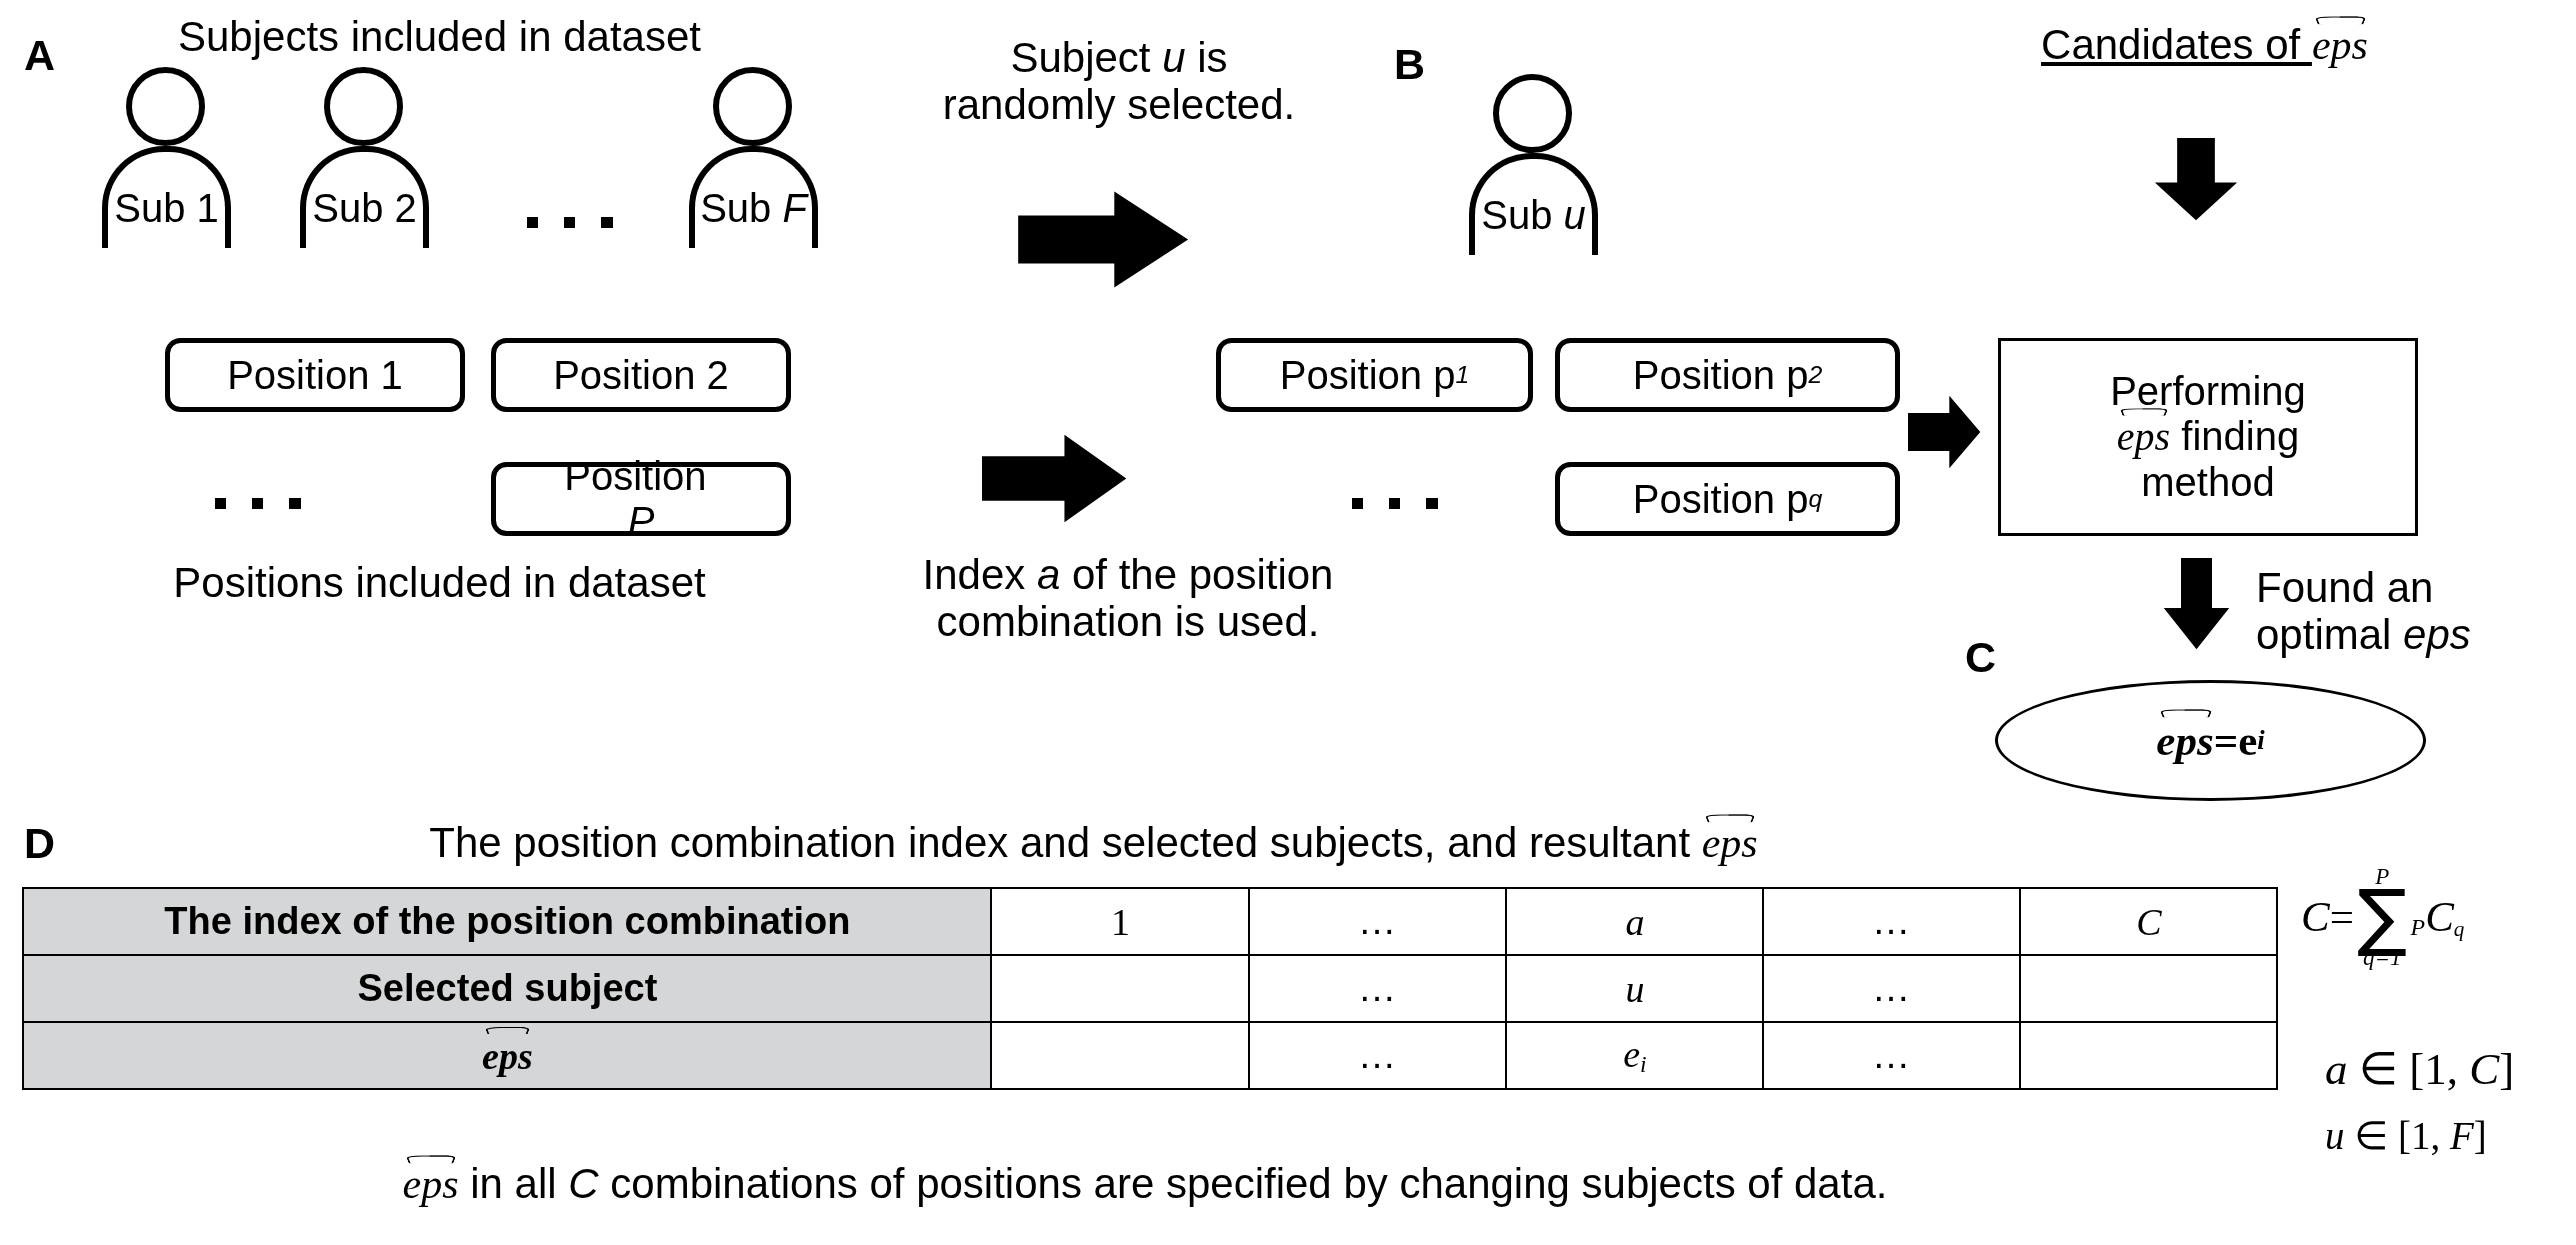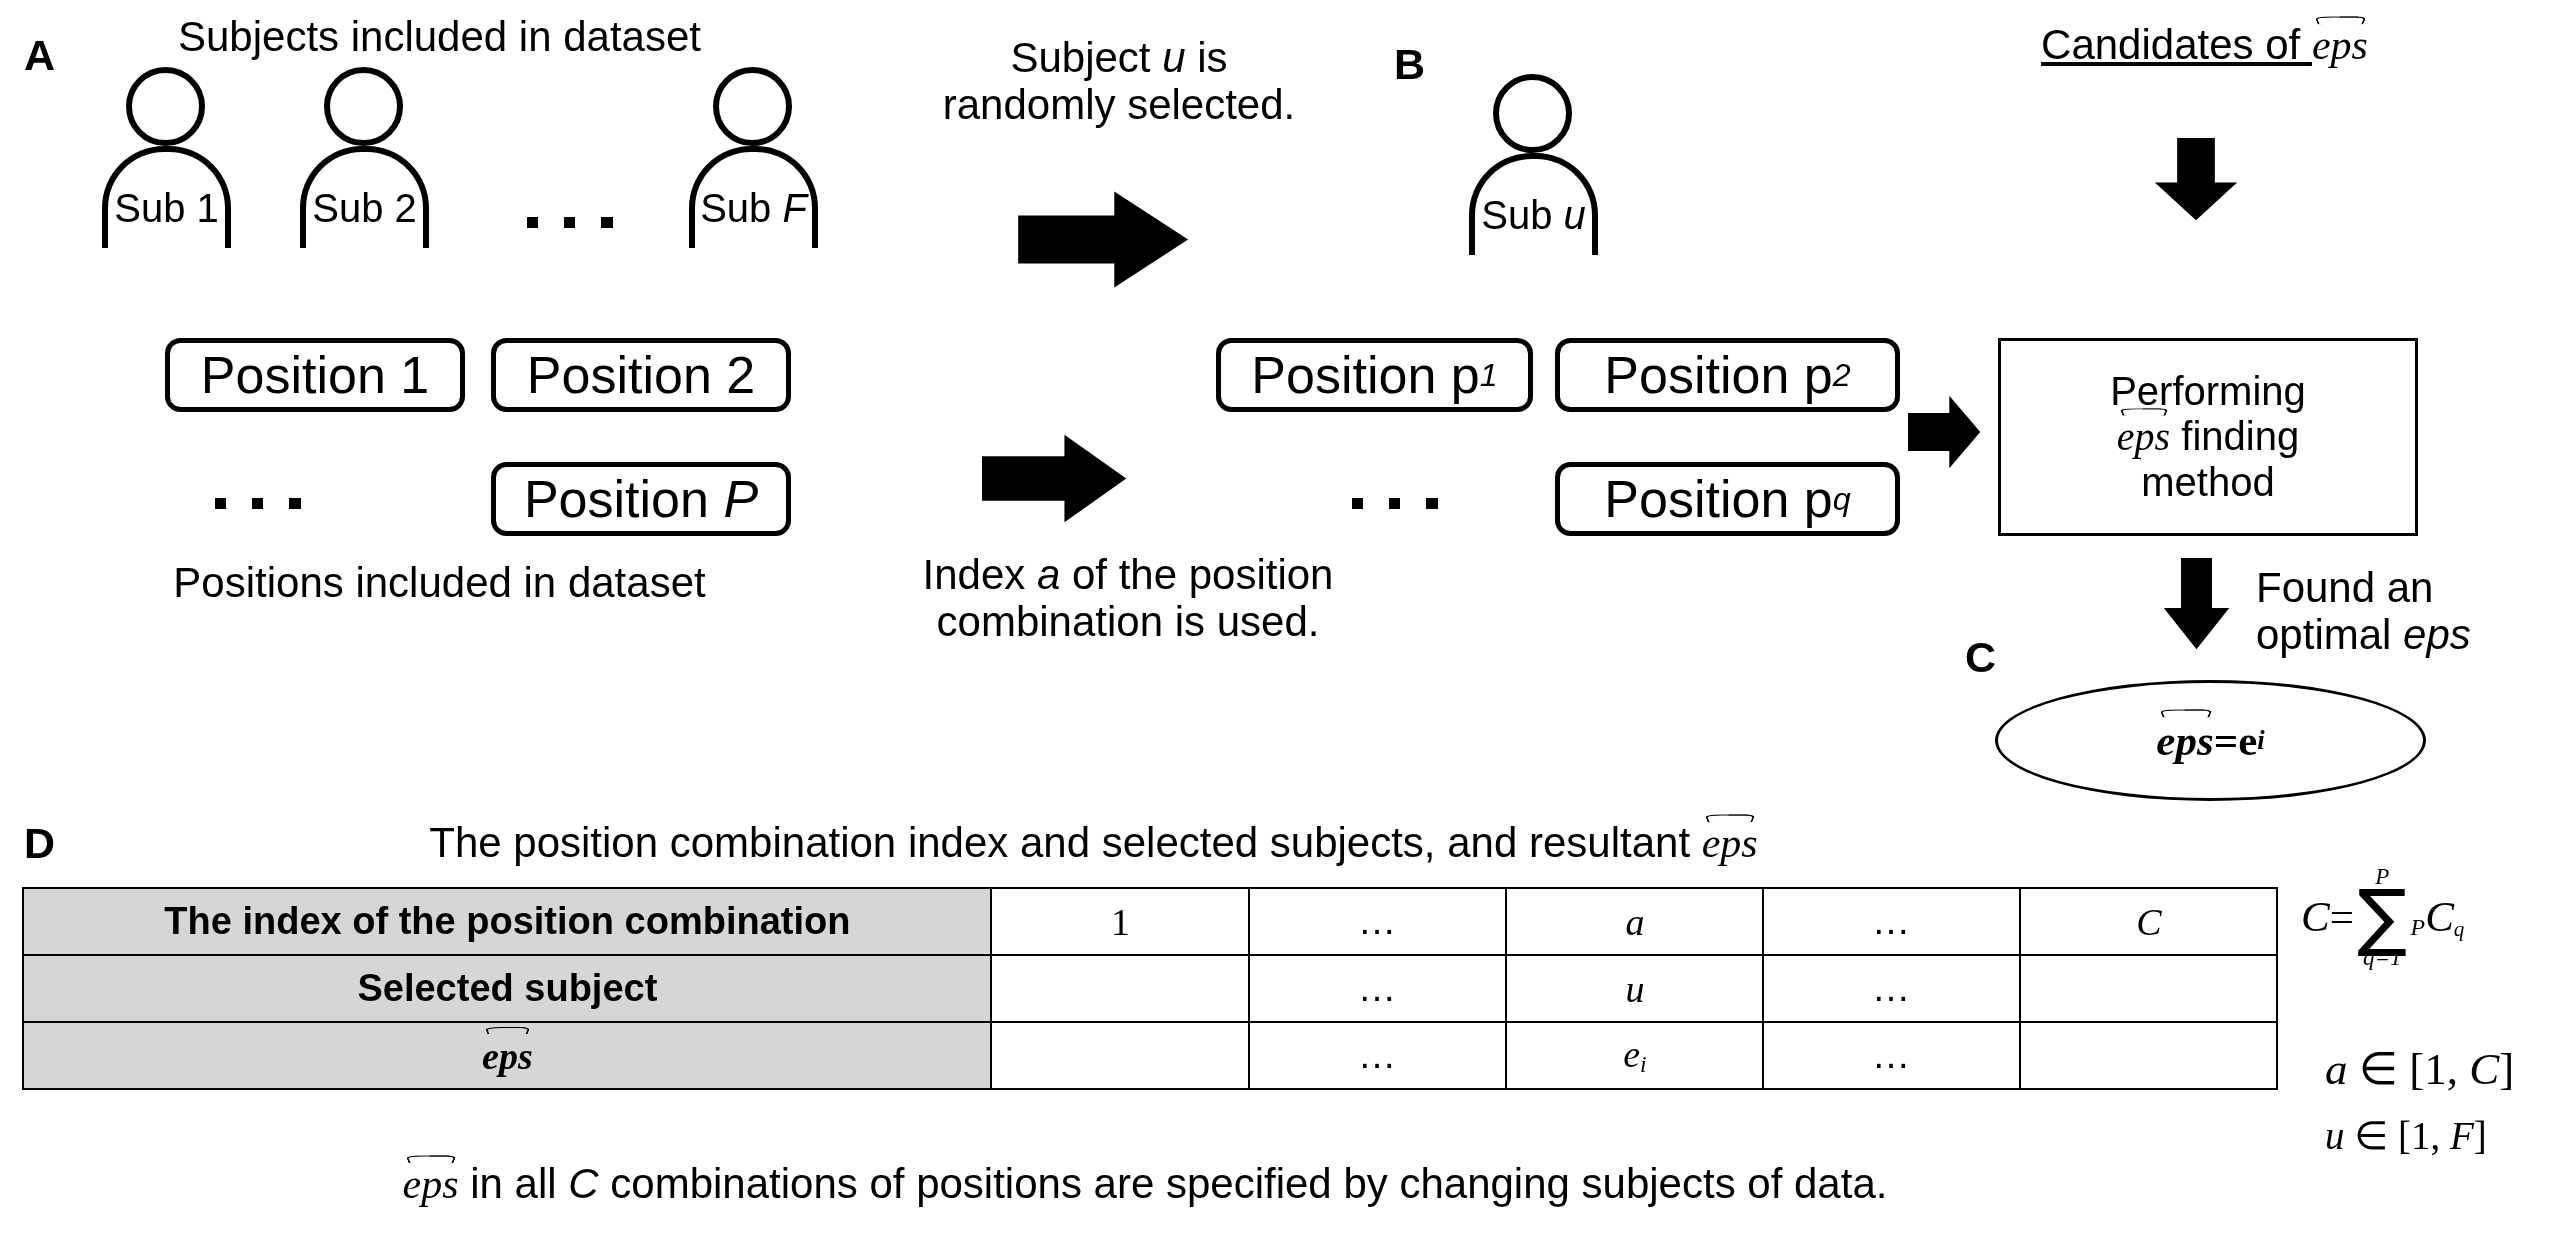--- a/index.html
+++ b/index.html
@@ -68,21 +68,21 @@
   
   .posbox {
     position: absolute;
     border: 5.2px solid #000;
     border-radius: 15.5px;
     background: #fff;
     box-sizing: border-box;
     display: flex;
     align-items: center;
     justify-content: center;
-    font-size: 52px;
+    font-size: 40px;
     white-space: nowrap;
     font-family: "Liberation Sans", sans-serif;
   }
   
   .sqbox {
     position: absolute;
     border: 3.4px solid #000;
     background: #fff;
     box-sizing: border-box;
     display: flex;
@@ -220,21 +220,21 @@
   <div class="posbox" style="left:491px; top:338px; width:300px; height:74px;">
     <span>Position 2</span>
   </div>
 
   <div class="dots" style="left:215px; top:498px;">
     <span></span>
       <span></span>
       <span></span>
   </div>
 
-  <div class="posbox" style="left:491px; top:462px; width:300px; height:74px;">
+  <div class="posbox" style="left:491px; top:462px; width:300px; height:74px;flex-direction:column;">
     <span>Position&nbsp;</span>
       <span class="ital">P</span>
   </div>
 
   <div class="abs cap" style="left:95px; top:560px; width:689px;">Positions included in dataset</div>
 
   <div class="abs cap" style="left:878px; top:34px; width:482px; line-height:1.12;">
     <div><span>Subject </span><span class="ital">u</span><span> is</span></div>
     <div>randomly selected.</div>
   </div>

